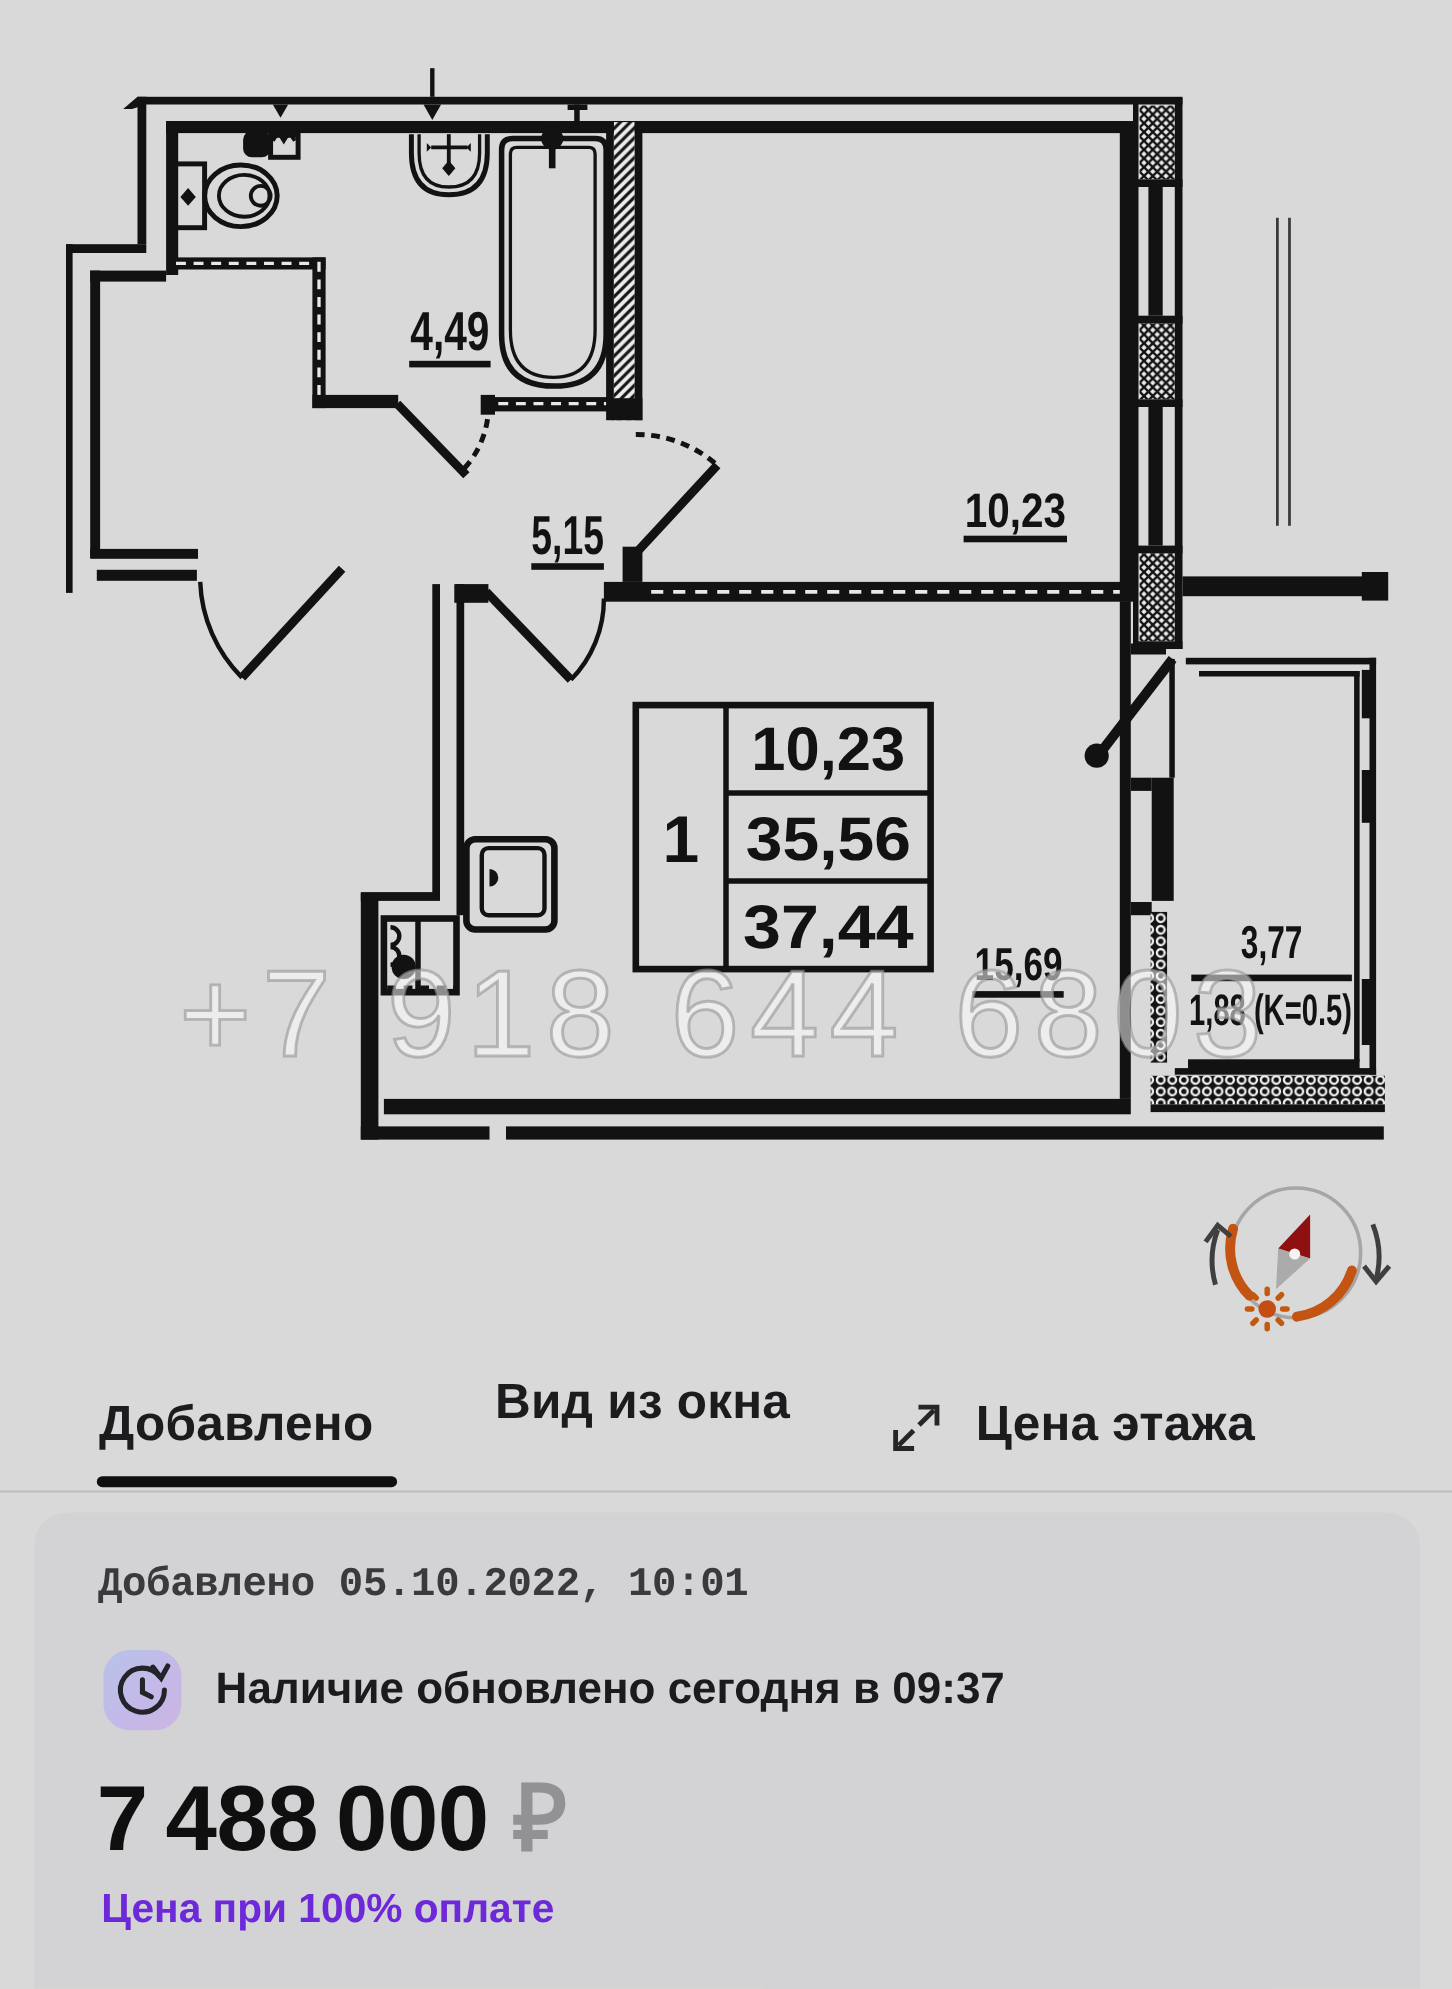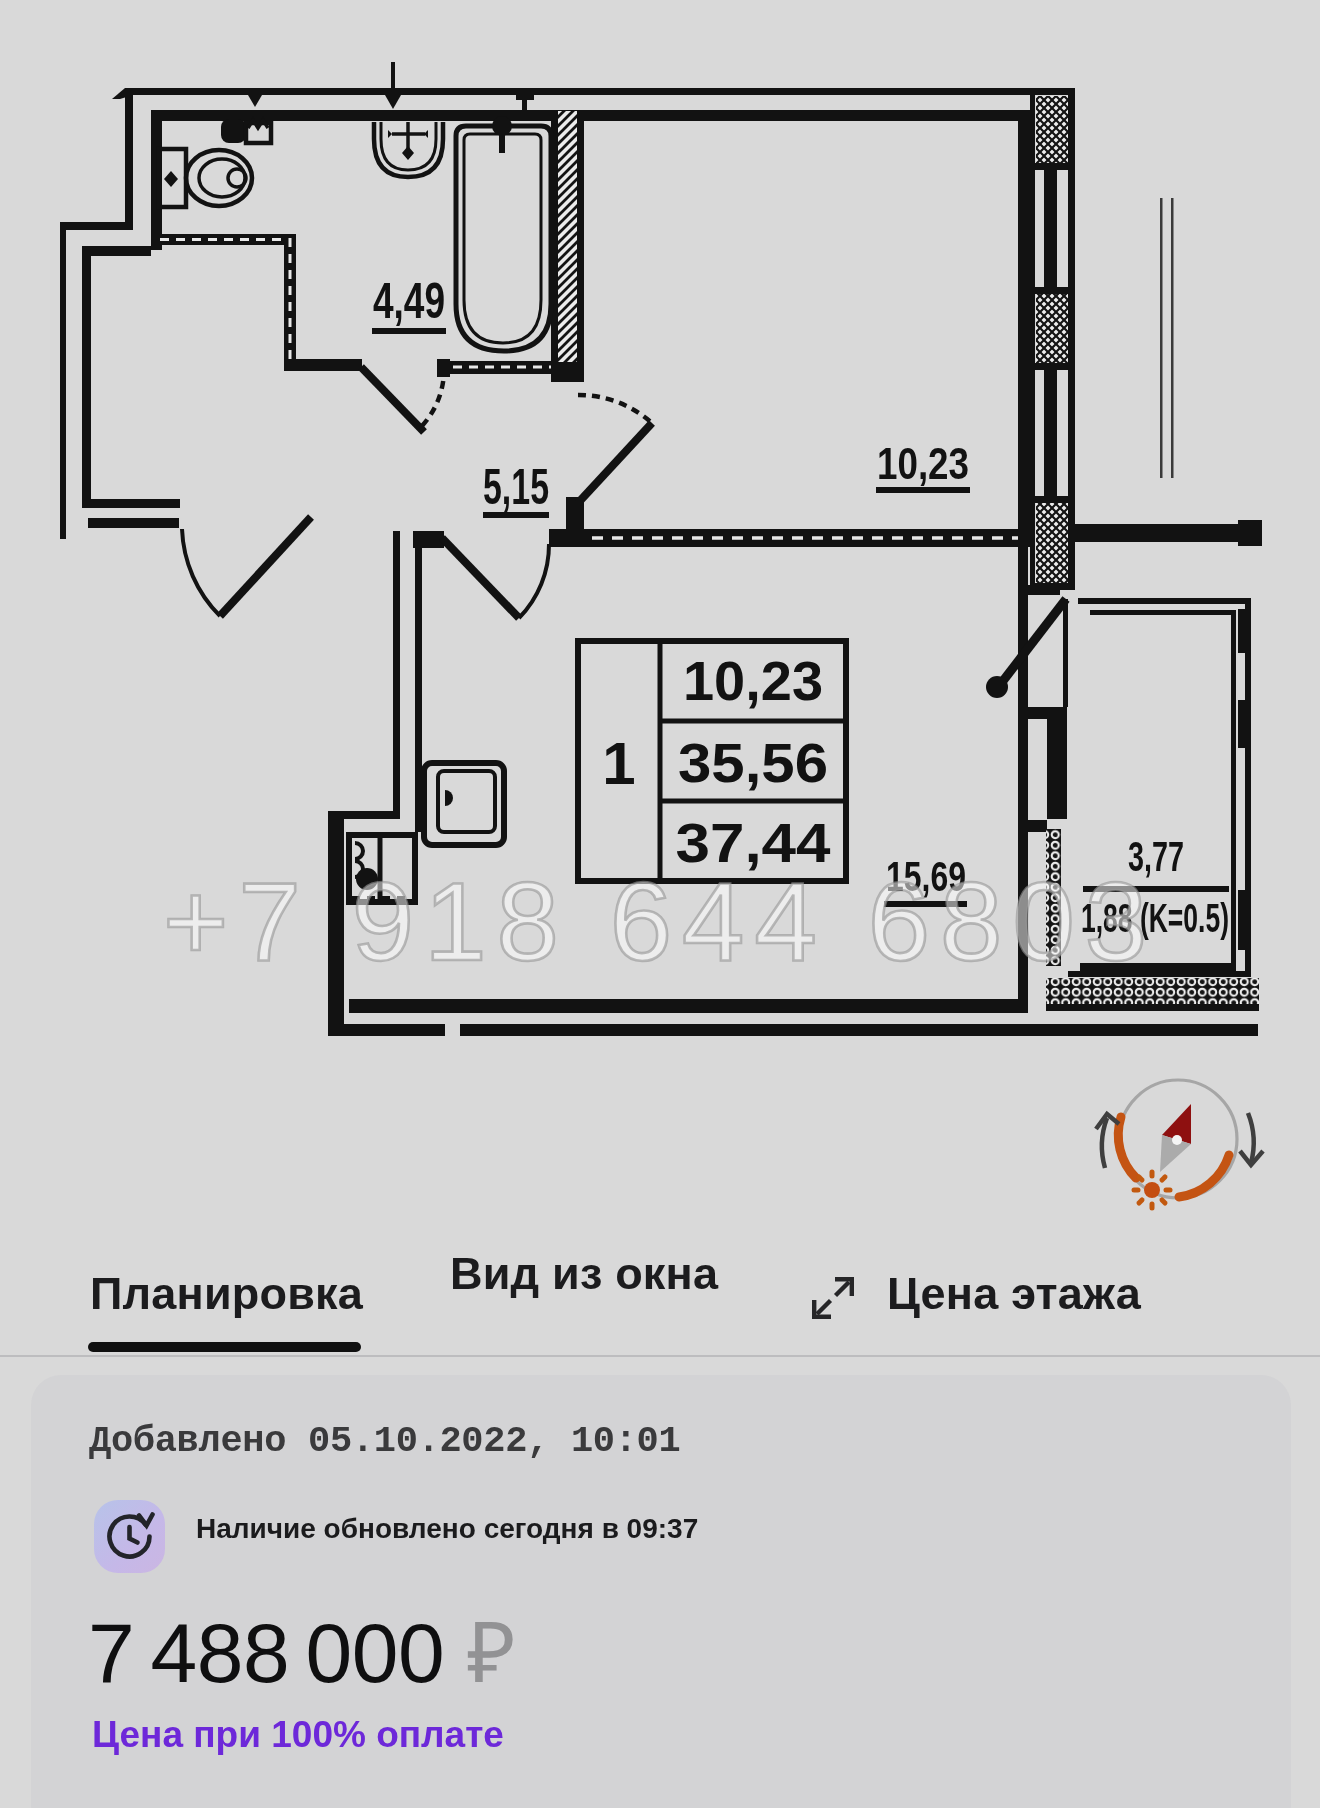--- a/index.html
+++ b/index.html
@@ -5,22 +5,22 @@
   html,body{margin:0;padding:0;}
   body{width:1320px;height:1808px;background:#d9d9d9;font-family:"Liberation Sans",sans-serif;overflow:hidden;position:relative;}
   #plan{position:absolute;left:0;top:0;}
   .tab{position:absolute;font-weight:700;font-size:45px;color:#1c1c1e;letter-spacing:0.2px;}
   #underline{position:absolute;left:88px;top:1342px;width:273px;height:10px;background:#101010;border-radius:5px;}
   #divider{position:absolute;left:0;top:1355px;width:1320px;height:2px;background:#bdbdbf;}
   #bottom{position:absolute;left:0;top:1357px;width:1320px;height:451px;background:#d9d9d9;}
   #card{position:absolute;left:31px;top:1375px;width:1260px;height:460px;background:#d3d3d5;border-radius:30px;}
   #added{position:absolute;left:89px;top:1420px;font-size:37px;font-weight:700;color:#3a3a3c;letter-spacing:-0.3px;font-family:Liberation Mono, monospace;}
   #availico{position:absolute;left:94px;top:1500px;width:71px;height:73px;border-radius:24px;background:linear-gradient(135deg,#b7c3e9 0%,#c5b8e8 60%,#cbb6e2 100%);}
-  #avail{position:absolute;left:196px;top:1513px;font-size:28px;font-weight:700;color:#1b1b1d;text-align:center;}
-  #price{position:absolute;left:88px;top:1592px;font-size:84px;font-weight:400;color:#0f0f10;letter-spacing:-0.5px;}
+  #avail{position:absolute;left:196px;top:1513px;font-size:40px;font-weight:700;color:#1b1b1d;text-align:center;}
+  #price{position:absolute;left:88px;top:1592px;font-size:84px;font-weight:700;color:#0f0f10;letter-spacing:-0.5px;}
   #price .rub{color:#929294;}
   #payline{position:absolute;left:92px;top:1714px;font-size:37px;font-weight:700;color:#6d28d9;}
 </style>
 </head>
 <body>
 
 <svg id="plan" width="1320" height="1230" viewBox="0 0 1320 1230">
   <defs>
     <pattern id="hatch" width="9" height="9" patternUnits="userSpaceOnUse">
       <rect width="9" height="9" fill="#ececec"></rect>
@@ -294,21 +294,21 @@
     <polygon points="1191,1104 1162,1135 1191,1144" fill="#8e1010"></polygon>
     <polygon points="1162,1135 1191,1144 1160,1172" fill="#ababab"></polygon>
     <circle cx="1177" cy="1140" r="5" fill="#f4f4f4"></circle>
     <path d="M1105,1168 A80,80 0 0 1 1107,1118" fill="none" stroke="#3f3f3f" stroke-width="4.5"></path>
     <path d="M1096,1129 L1107,1114 L1119,1124" fill="none" stroke="#3f3f3f" stroke-width="4.5"></path>
     <path d="M1248,1113 A80,80 0 0 1 1251,1163" fill="none" stroke="#3f3f3f" stroke-width="4.5"></path>
     <path d="M1240,1151 L1251,1165 L1263,1151" fill="none" stroke="#3f3f3f" stroke-width="4.5"></path>
   </g>
 </svg>
 
-<div class="tab" style="left:90px;top:1268px;">Планировка</div>
+<div class="tab" style="left:90px;top:1268px;">Добавлено</div>
 
 <div id="underline"></div>
 
 <div class="tab" style="left:450px;top:1248px;">Вид из окна</div>
 
 <svg style="position:absolute;left:810px;top:1275px;" width="46" height="46" viewBox="0 0 46 46">
   <g stroke="#262628" stroke-width="4.4" fill="none">
     <path d="M25.5,20.5 L39,7"></path>
     <path d="M25,4.2 L41.8,4.2 L41.8,21"></path>
     <path d="M20.5,25.5 L7,39"></path>

